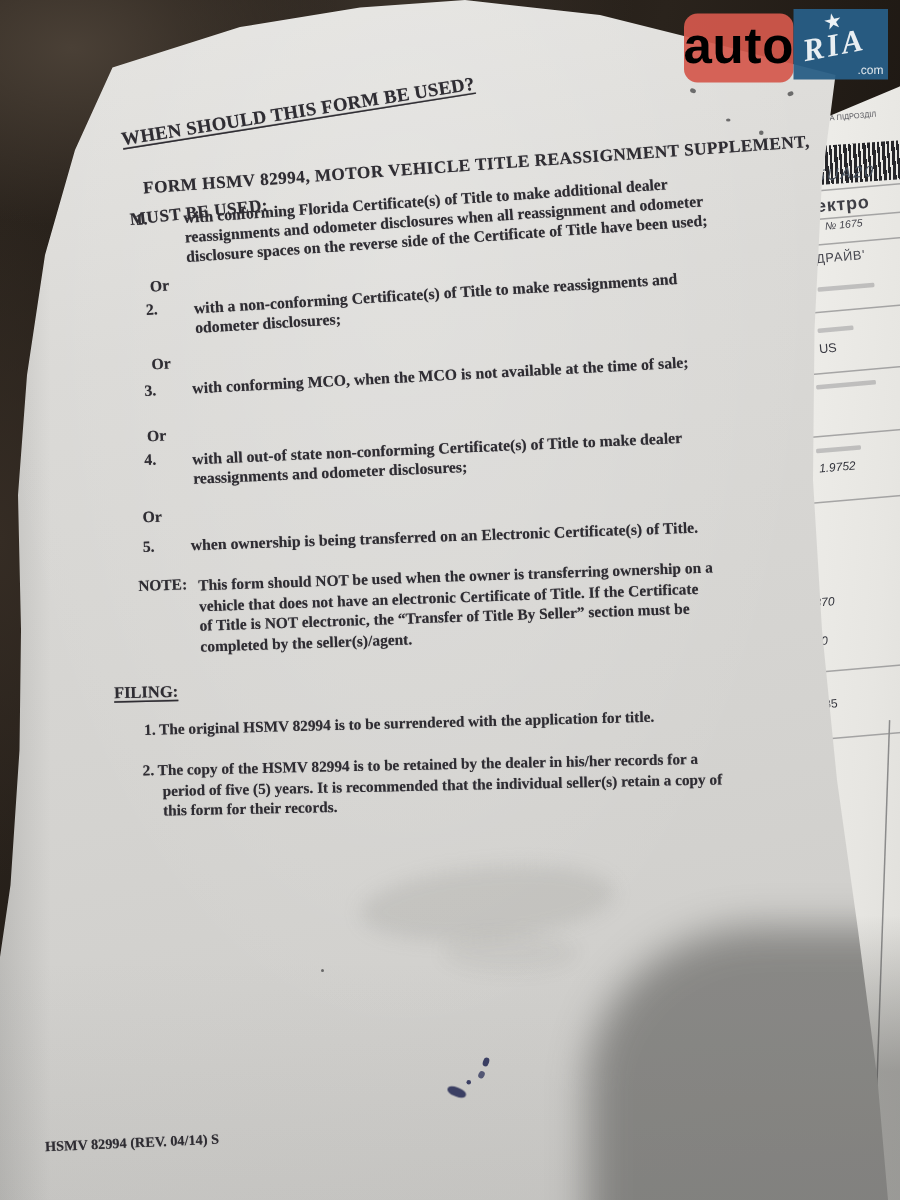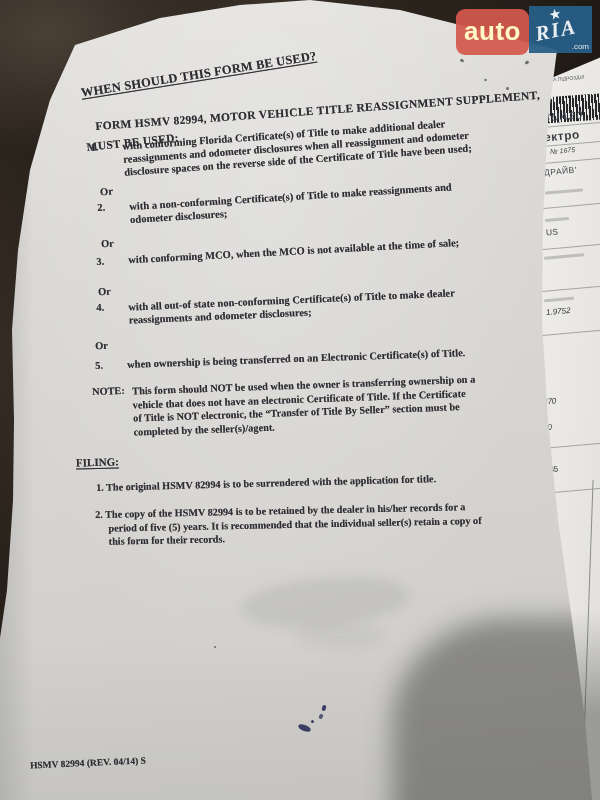--- a/index.html
+++ b/index.html
@@ -48,22 +48,22 @@
       linear-gradient(to top, rgba(120,120,118,0.10) 0%, rgba(120,120,118,0) 20%);}
   #corner-shadow{right:-42px;bottom:-48px;width:250px;height:230px;
     background:rgba(52,52,50,0.46);border-radius:46% 0 0 0;filter:blur(13px);}
   .bleed{border-radius:50%;filter:blur(6px);background:rgba(118,116,110,0.16);}
   .speck{border-radius:50%;background:#3a3a3c;opacity:0.7;}
   .ink{background:#2b3058;border-radius:45%;opacity:0.9;}
 
   
   #wm-red{left:456px;top:9px;width:73px;height:46px;z-index:10;border-radius:9px;
     background:rgba(212,88,76,0.93);display:flex;align-items:center;justify-content:center;}
-  #wm-red span{font-family:"Liberation Sans",sans-serif;font-weight:bold;font-size:26px;
-    color:#fef9c3;letter-spacing:0.5px;line-height:1;padding-bottom:2px;}
+  #wm-red span{font-family:"Liberation Sans",sans-serif;font-weight:bold;font-size:34px;
+    color:#000000;letter-spacing:0.5px;line-height:1;padding-bottom:2px;}
   #wm-blue{left:529px;top:6px;width:63px;height:47px;z-index:10;background:rgba(40,94,134,0.95);}
   #wm-blue .star{position:absolute;left:20px;top:0px;font-size:14px;color:#edf2f5;transform:rotate(-12deg);}
   #wm-blue .ria{position:absolute;left:6px;top:12px;font-family:"Liberation Serif",serif;
     font-weight:bold;font-style:italic;font-size:21px;color:#e8eef2;letter-spacing:2px;transform:rotate(-11deg);}
   #wm-blue .tld{position:absolute;right:3px;bottom:2px;font-family:"Liberation Sans",sans-serif;
     font-size:8px;color:#dfe7ec;}
 </style>
 </head>
 <body>
 

